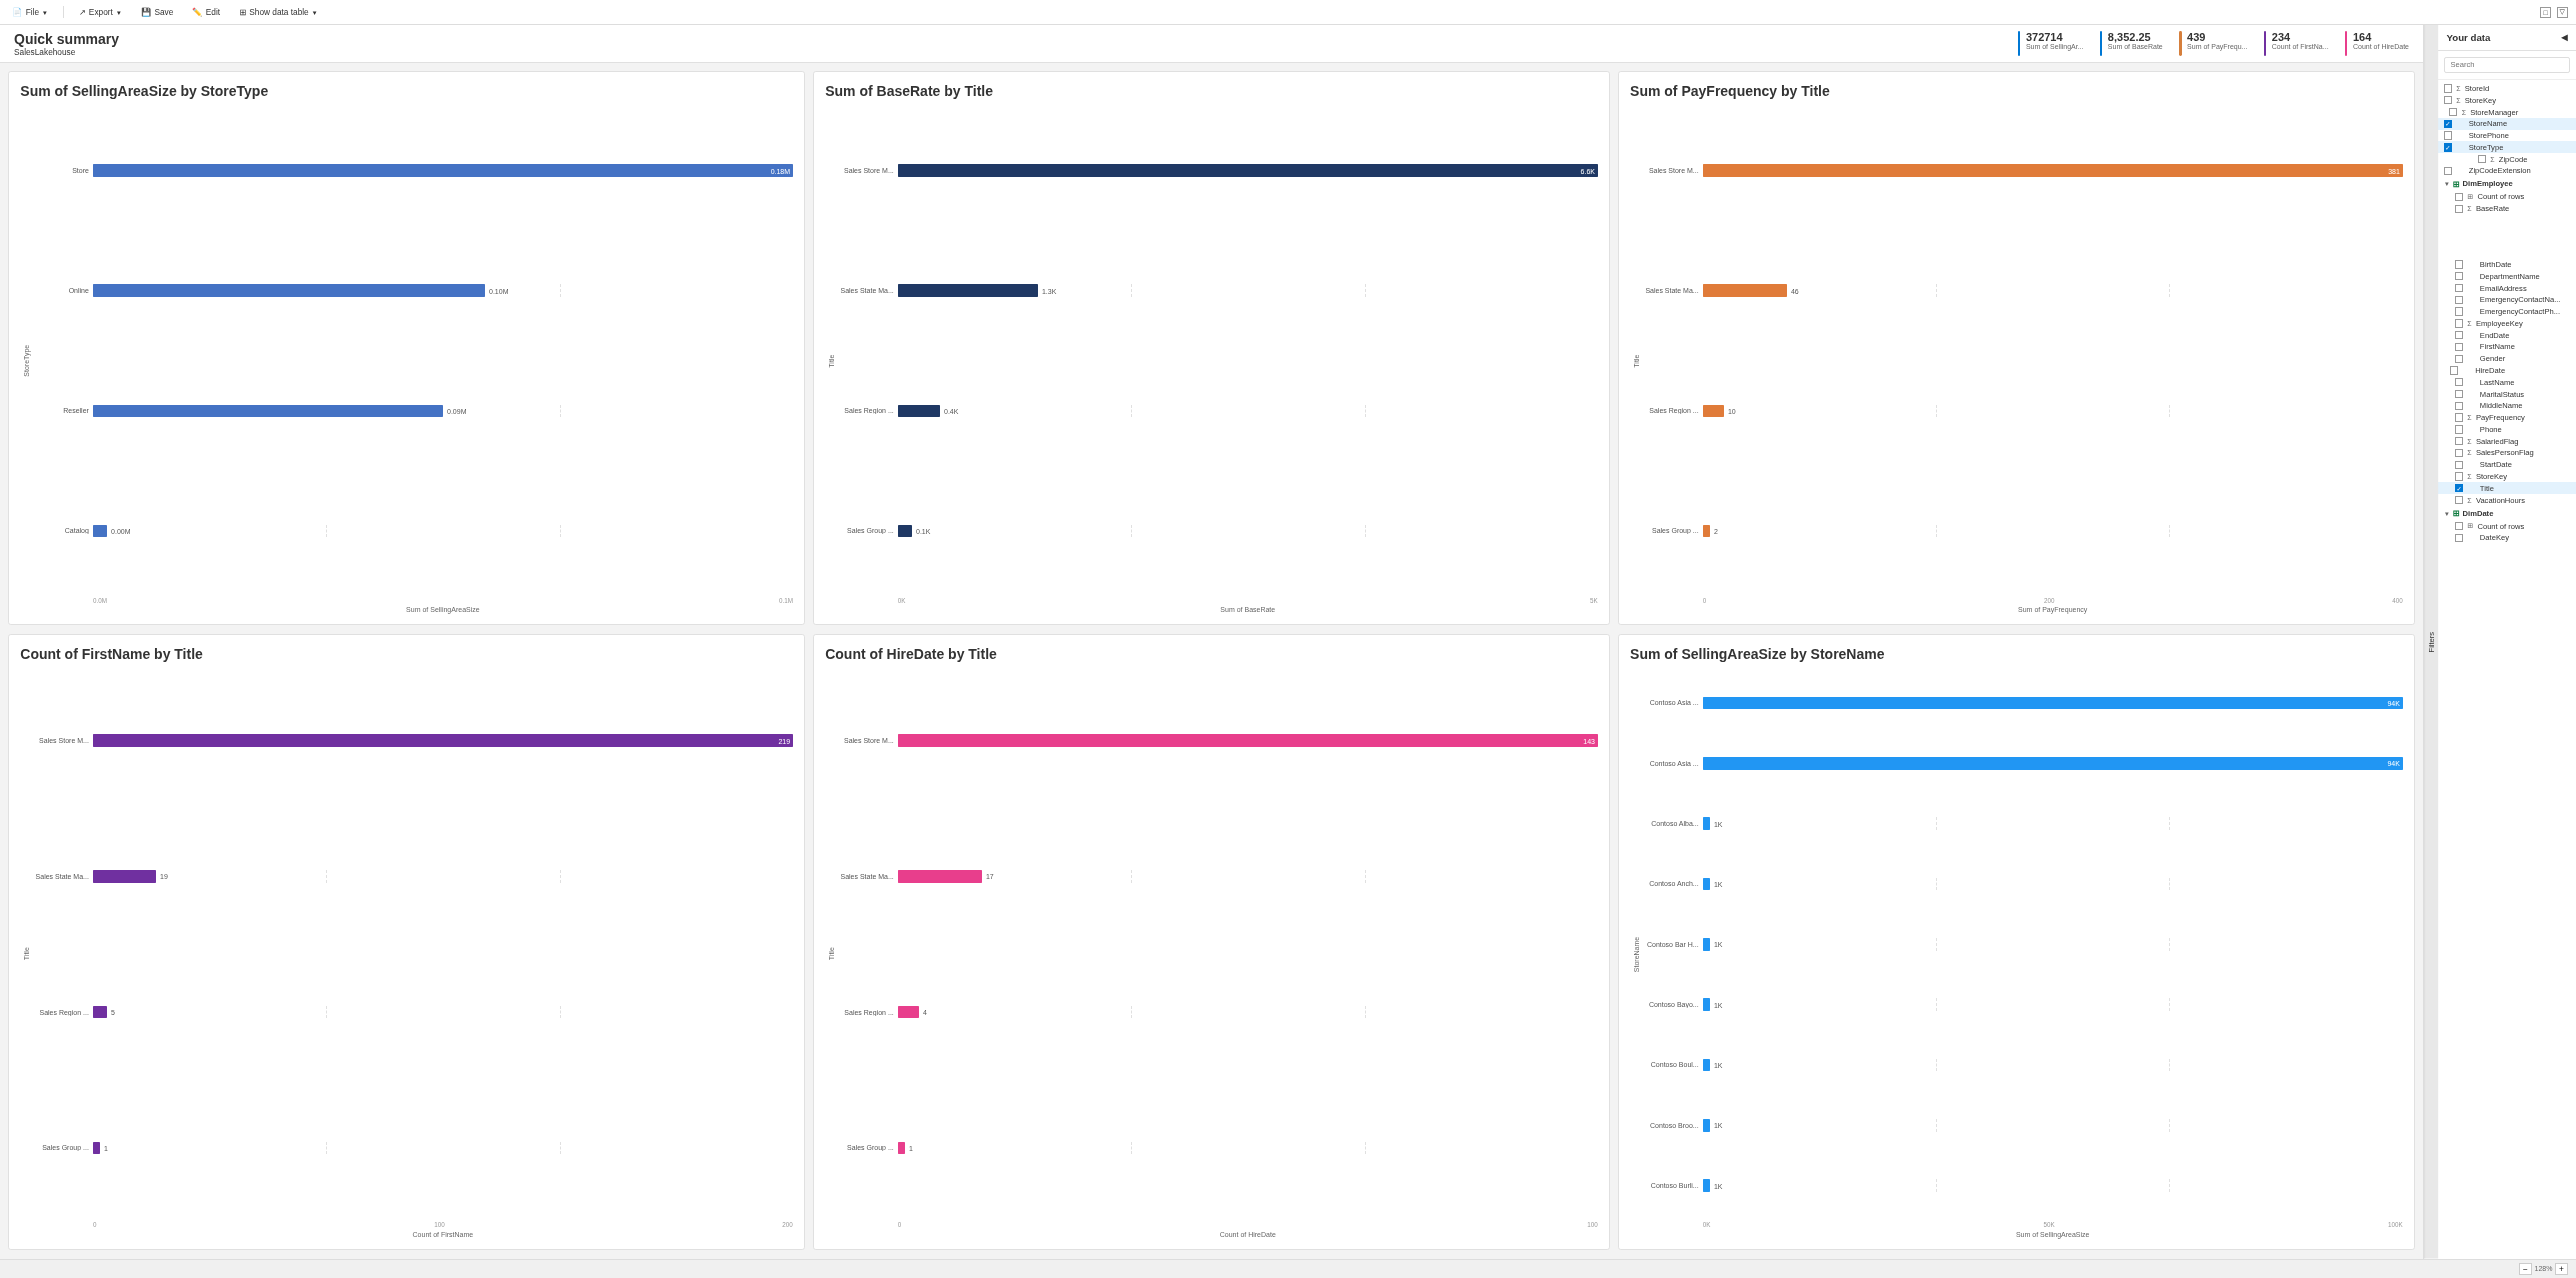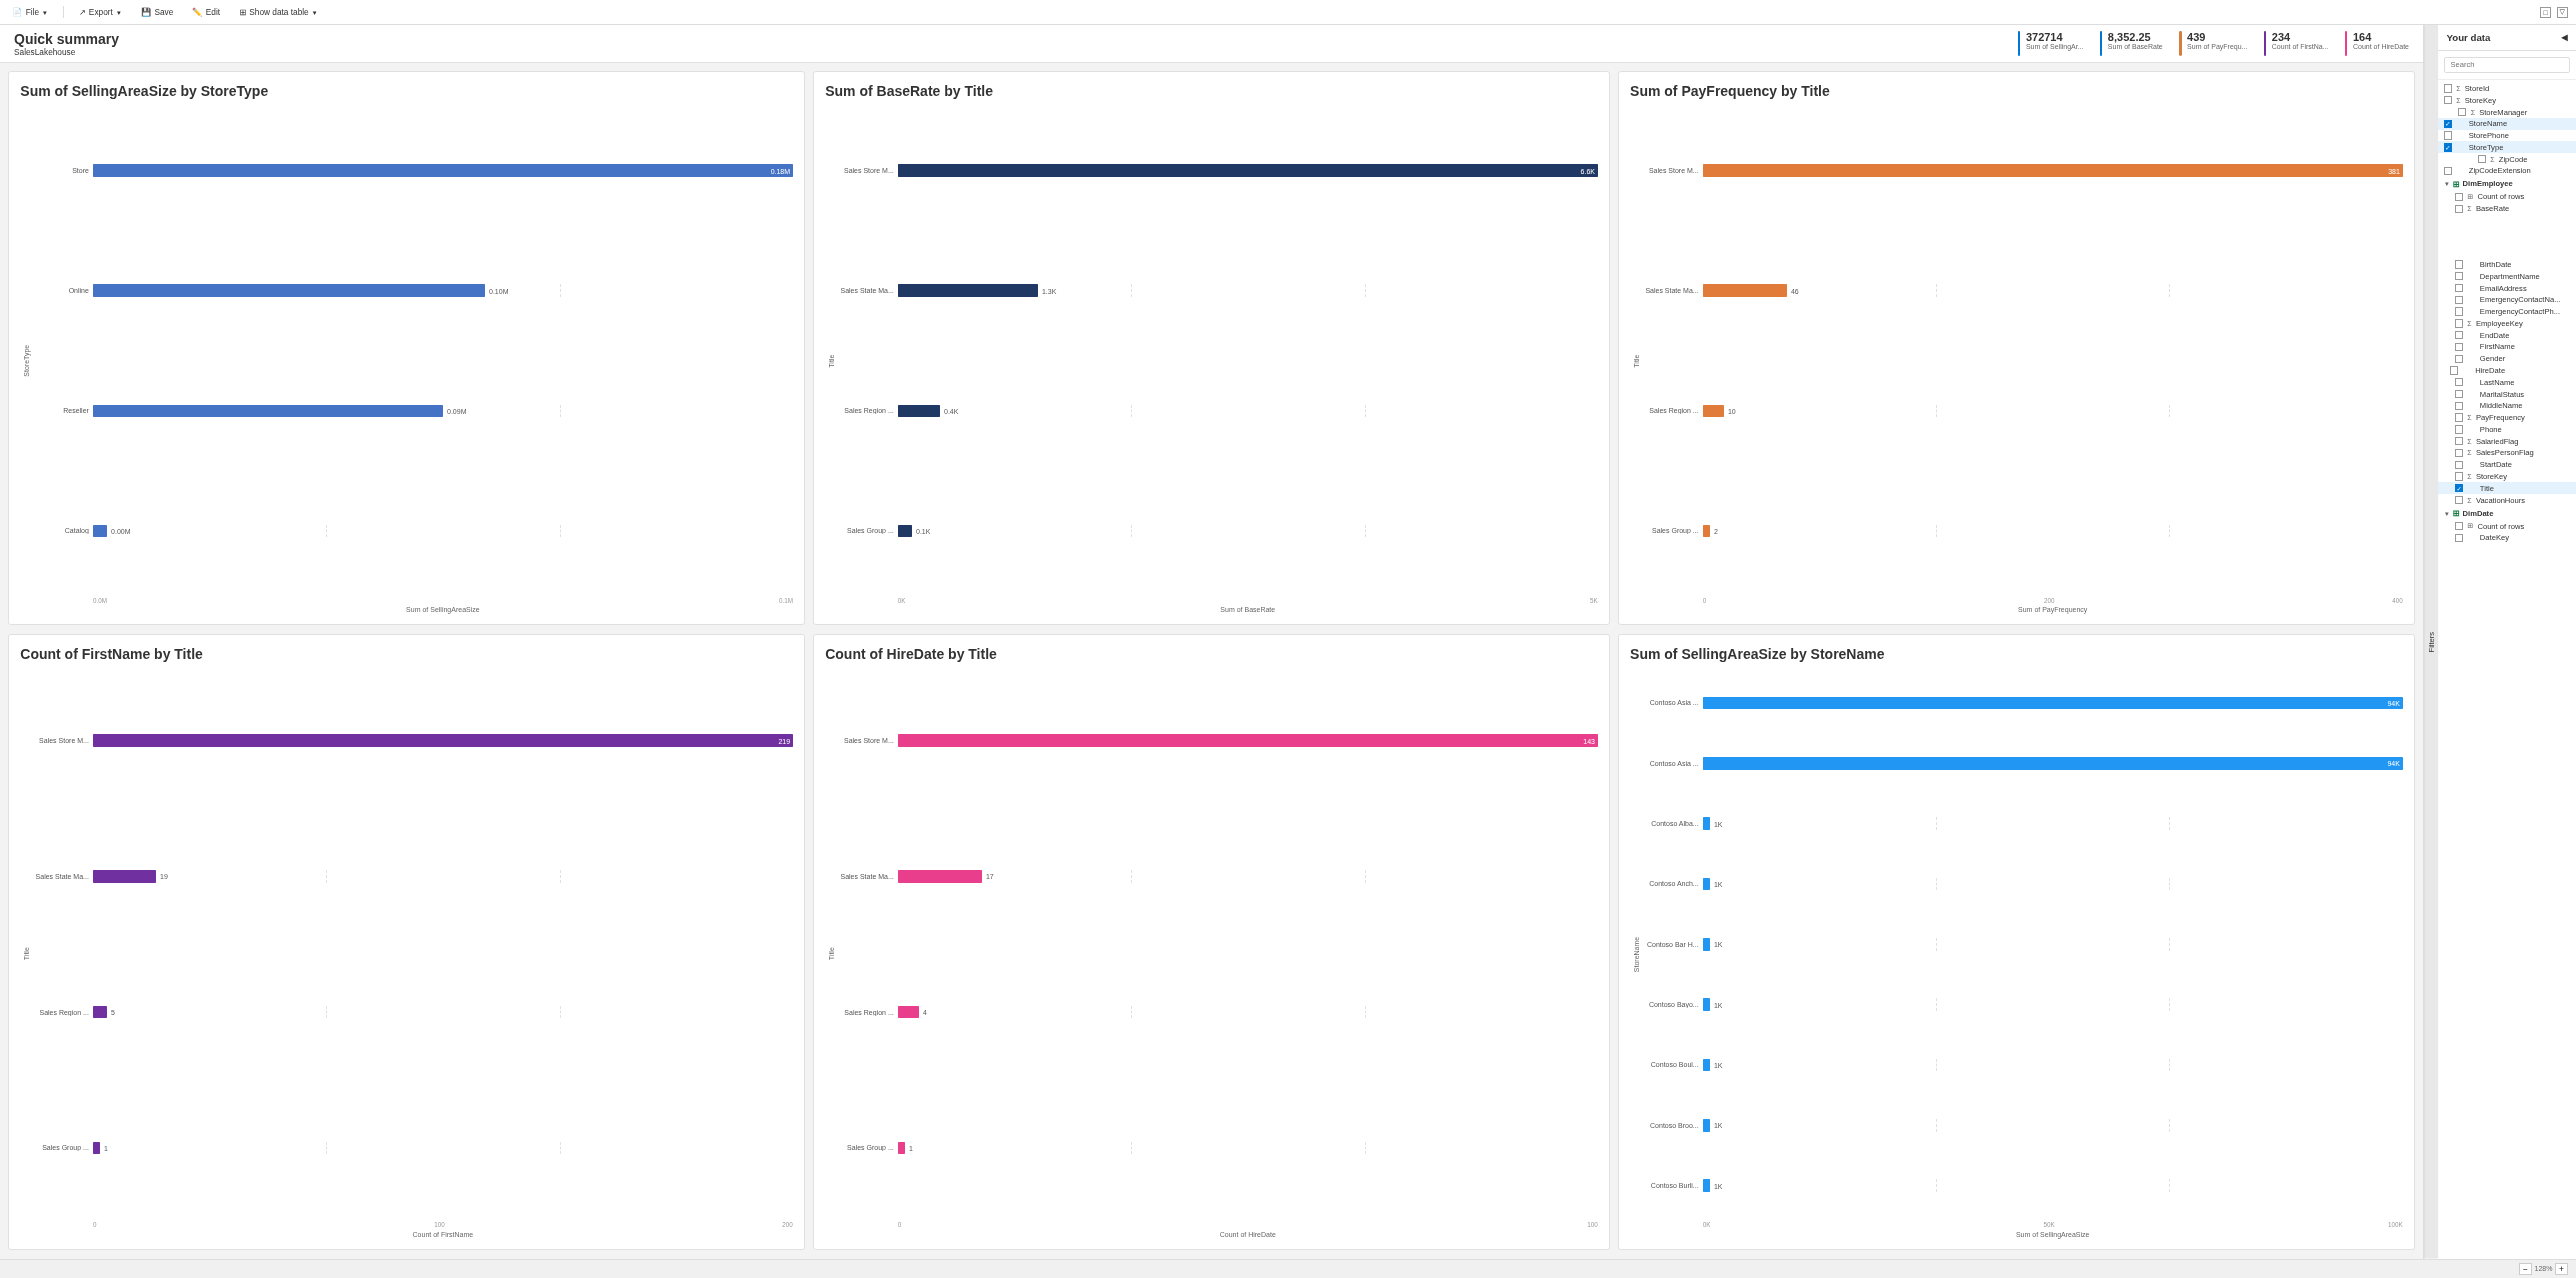--- a/index.html
+++ b/index.html
@@ -718,21 +718,21 @@
           <div class="tree-item" style="padding-left: 5.6px;">
       <div class="checkbox"></div>
       <span class="sigma-icon item-icon">Σ</span>
       <span class="item-label">StoreId</span>
     </div>
               <div class="tree-item" style="padding-left: 5.6px;">
       <div class="checkbox"></div>
       <span class="sigma-icon item-icon">Σ</span>
       <span class="item-label">StoreKey</span>
     </div>
-              <div class="tree-item" style="padding-left: 20px;">
+              <div class="tree-item" style="padding-left: 11px;">
       <div class="checkbox"></div>
       <span class="sigma-icon item-icon">Σ</span>
       <span class="item-label">StoreManager</span>
     </div>
               <div class="tree-item selected" style="padding-left: 5.6px;">
       <div class="checkbox checked">✓</div>
       <span class="item-icon" style="width:8.3px;"></span>
       <span class="item-label">StoreName</span>
     </div>
               <div class="tree-item" style="padding-left: 5.6px;">

